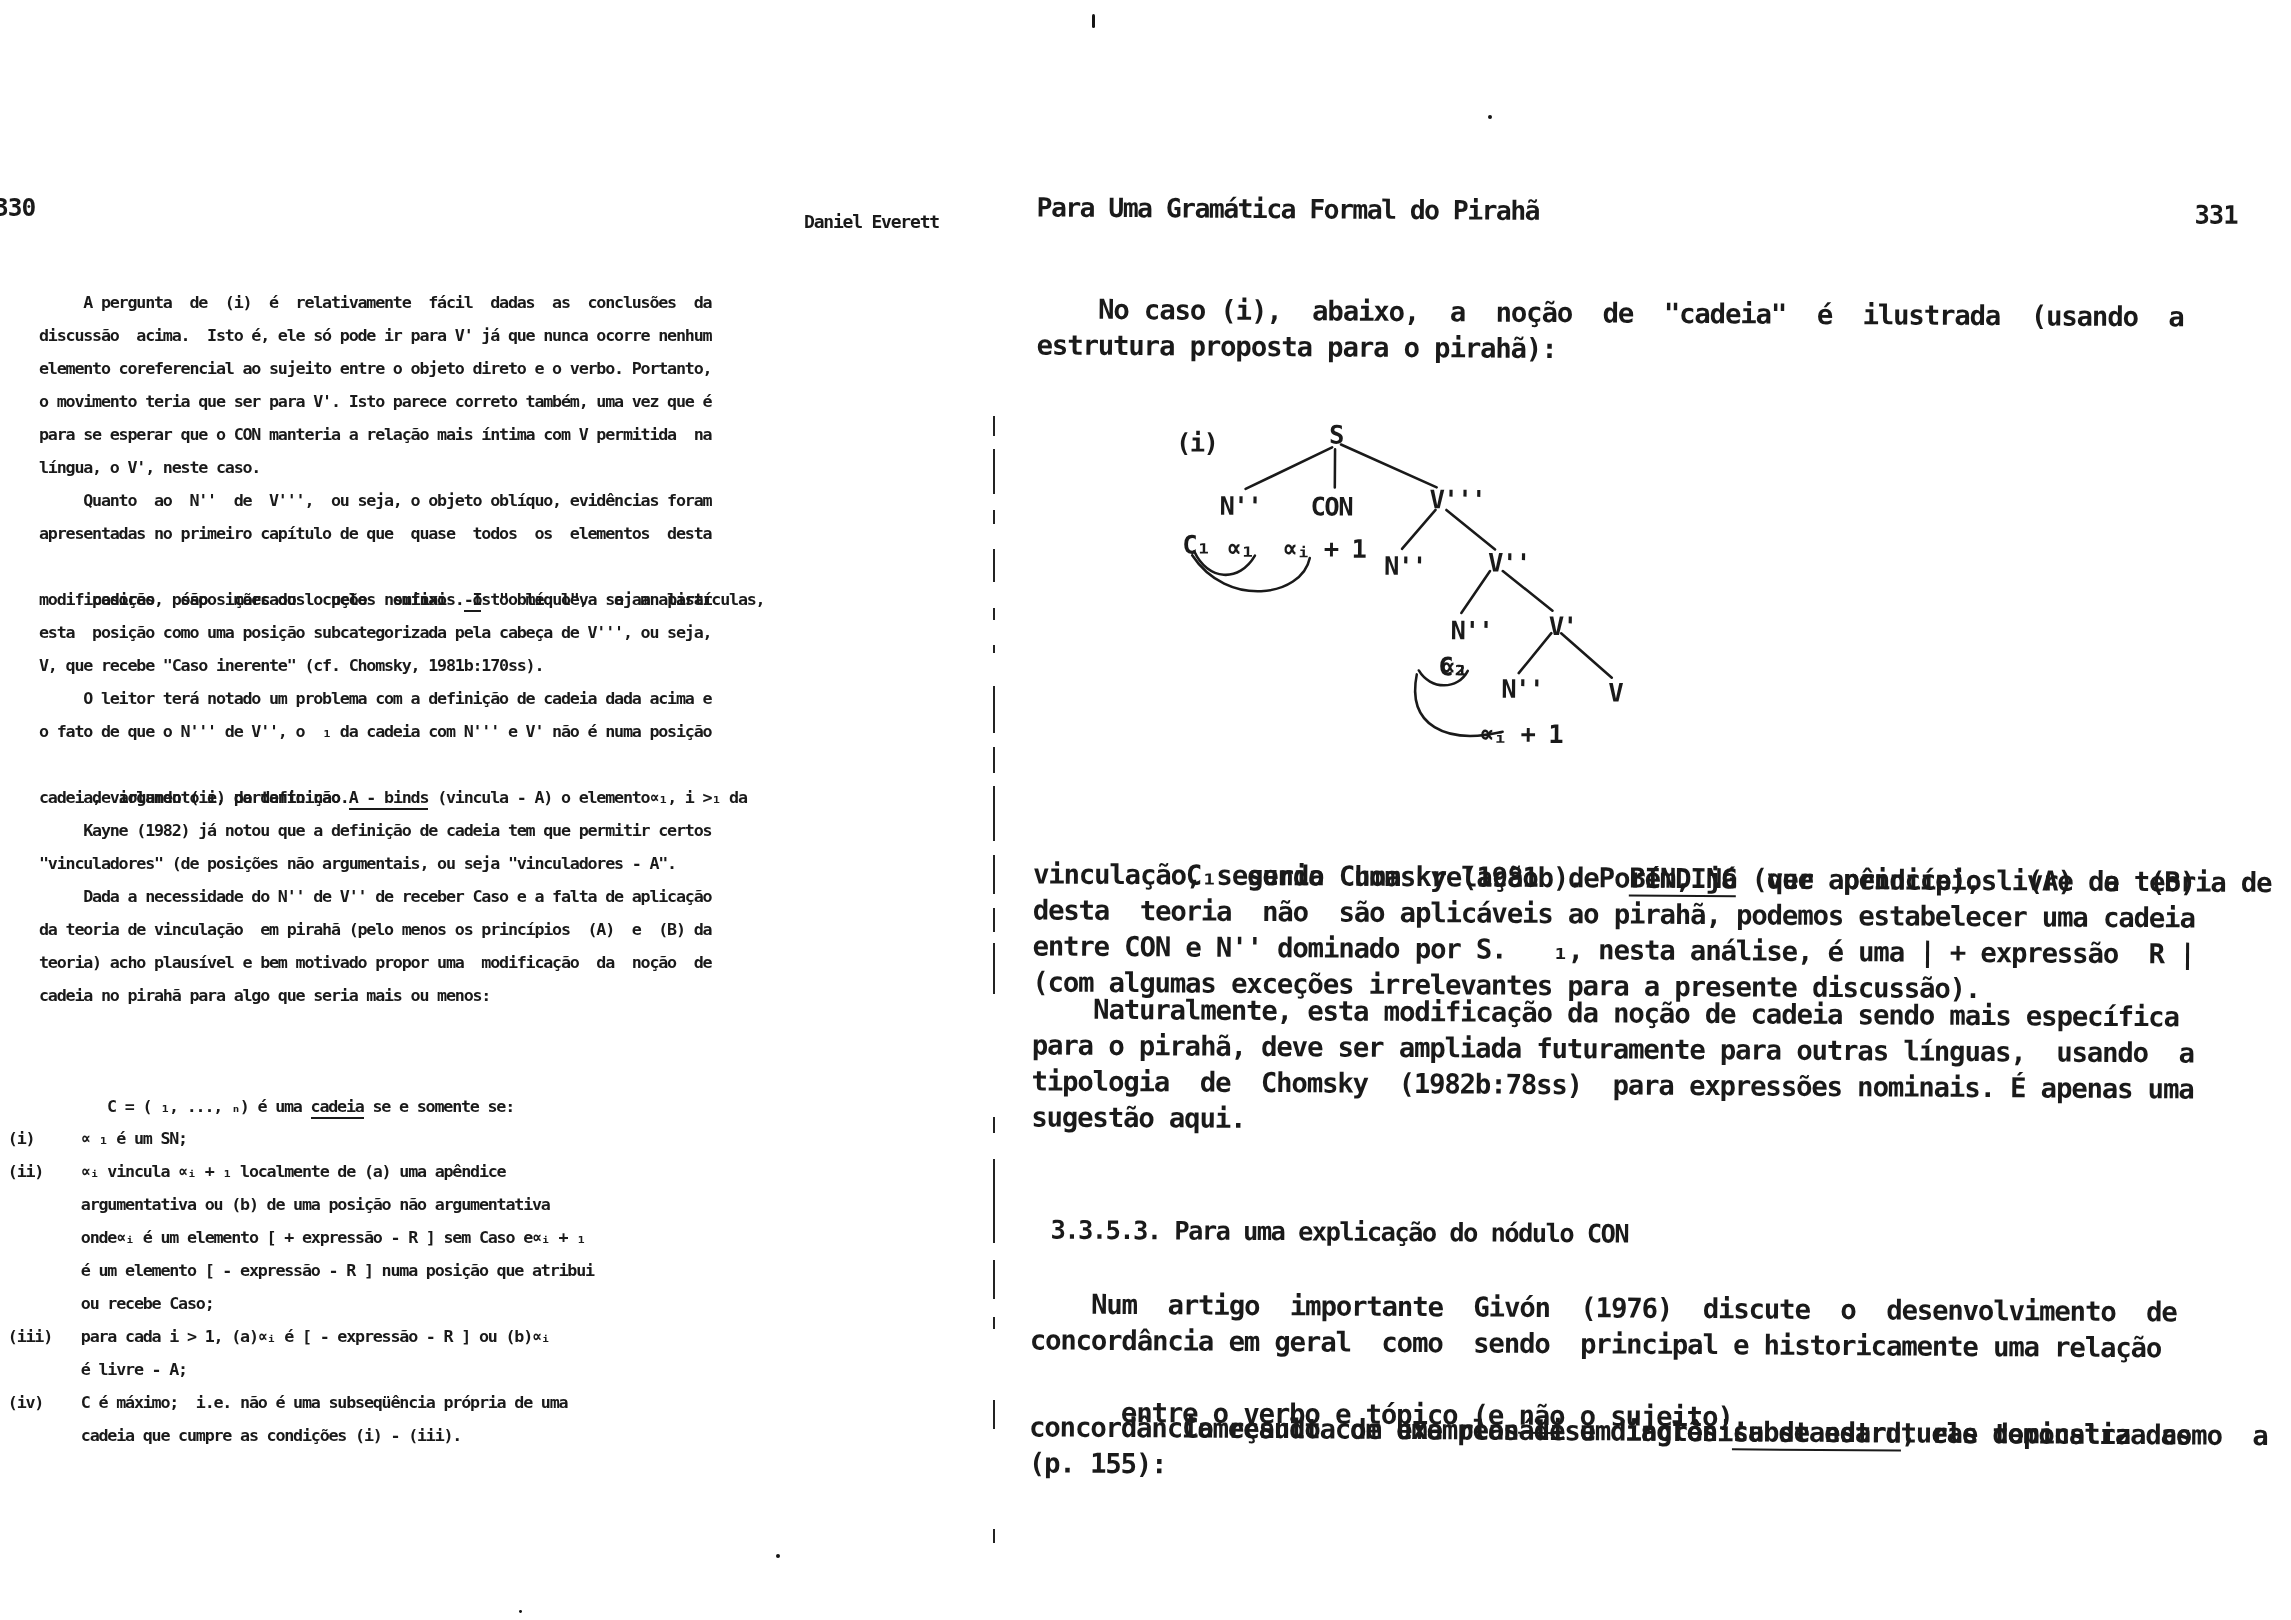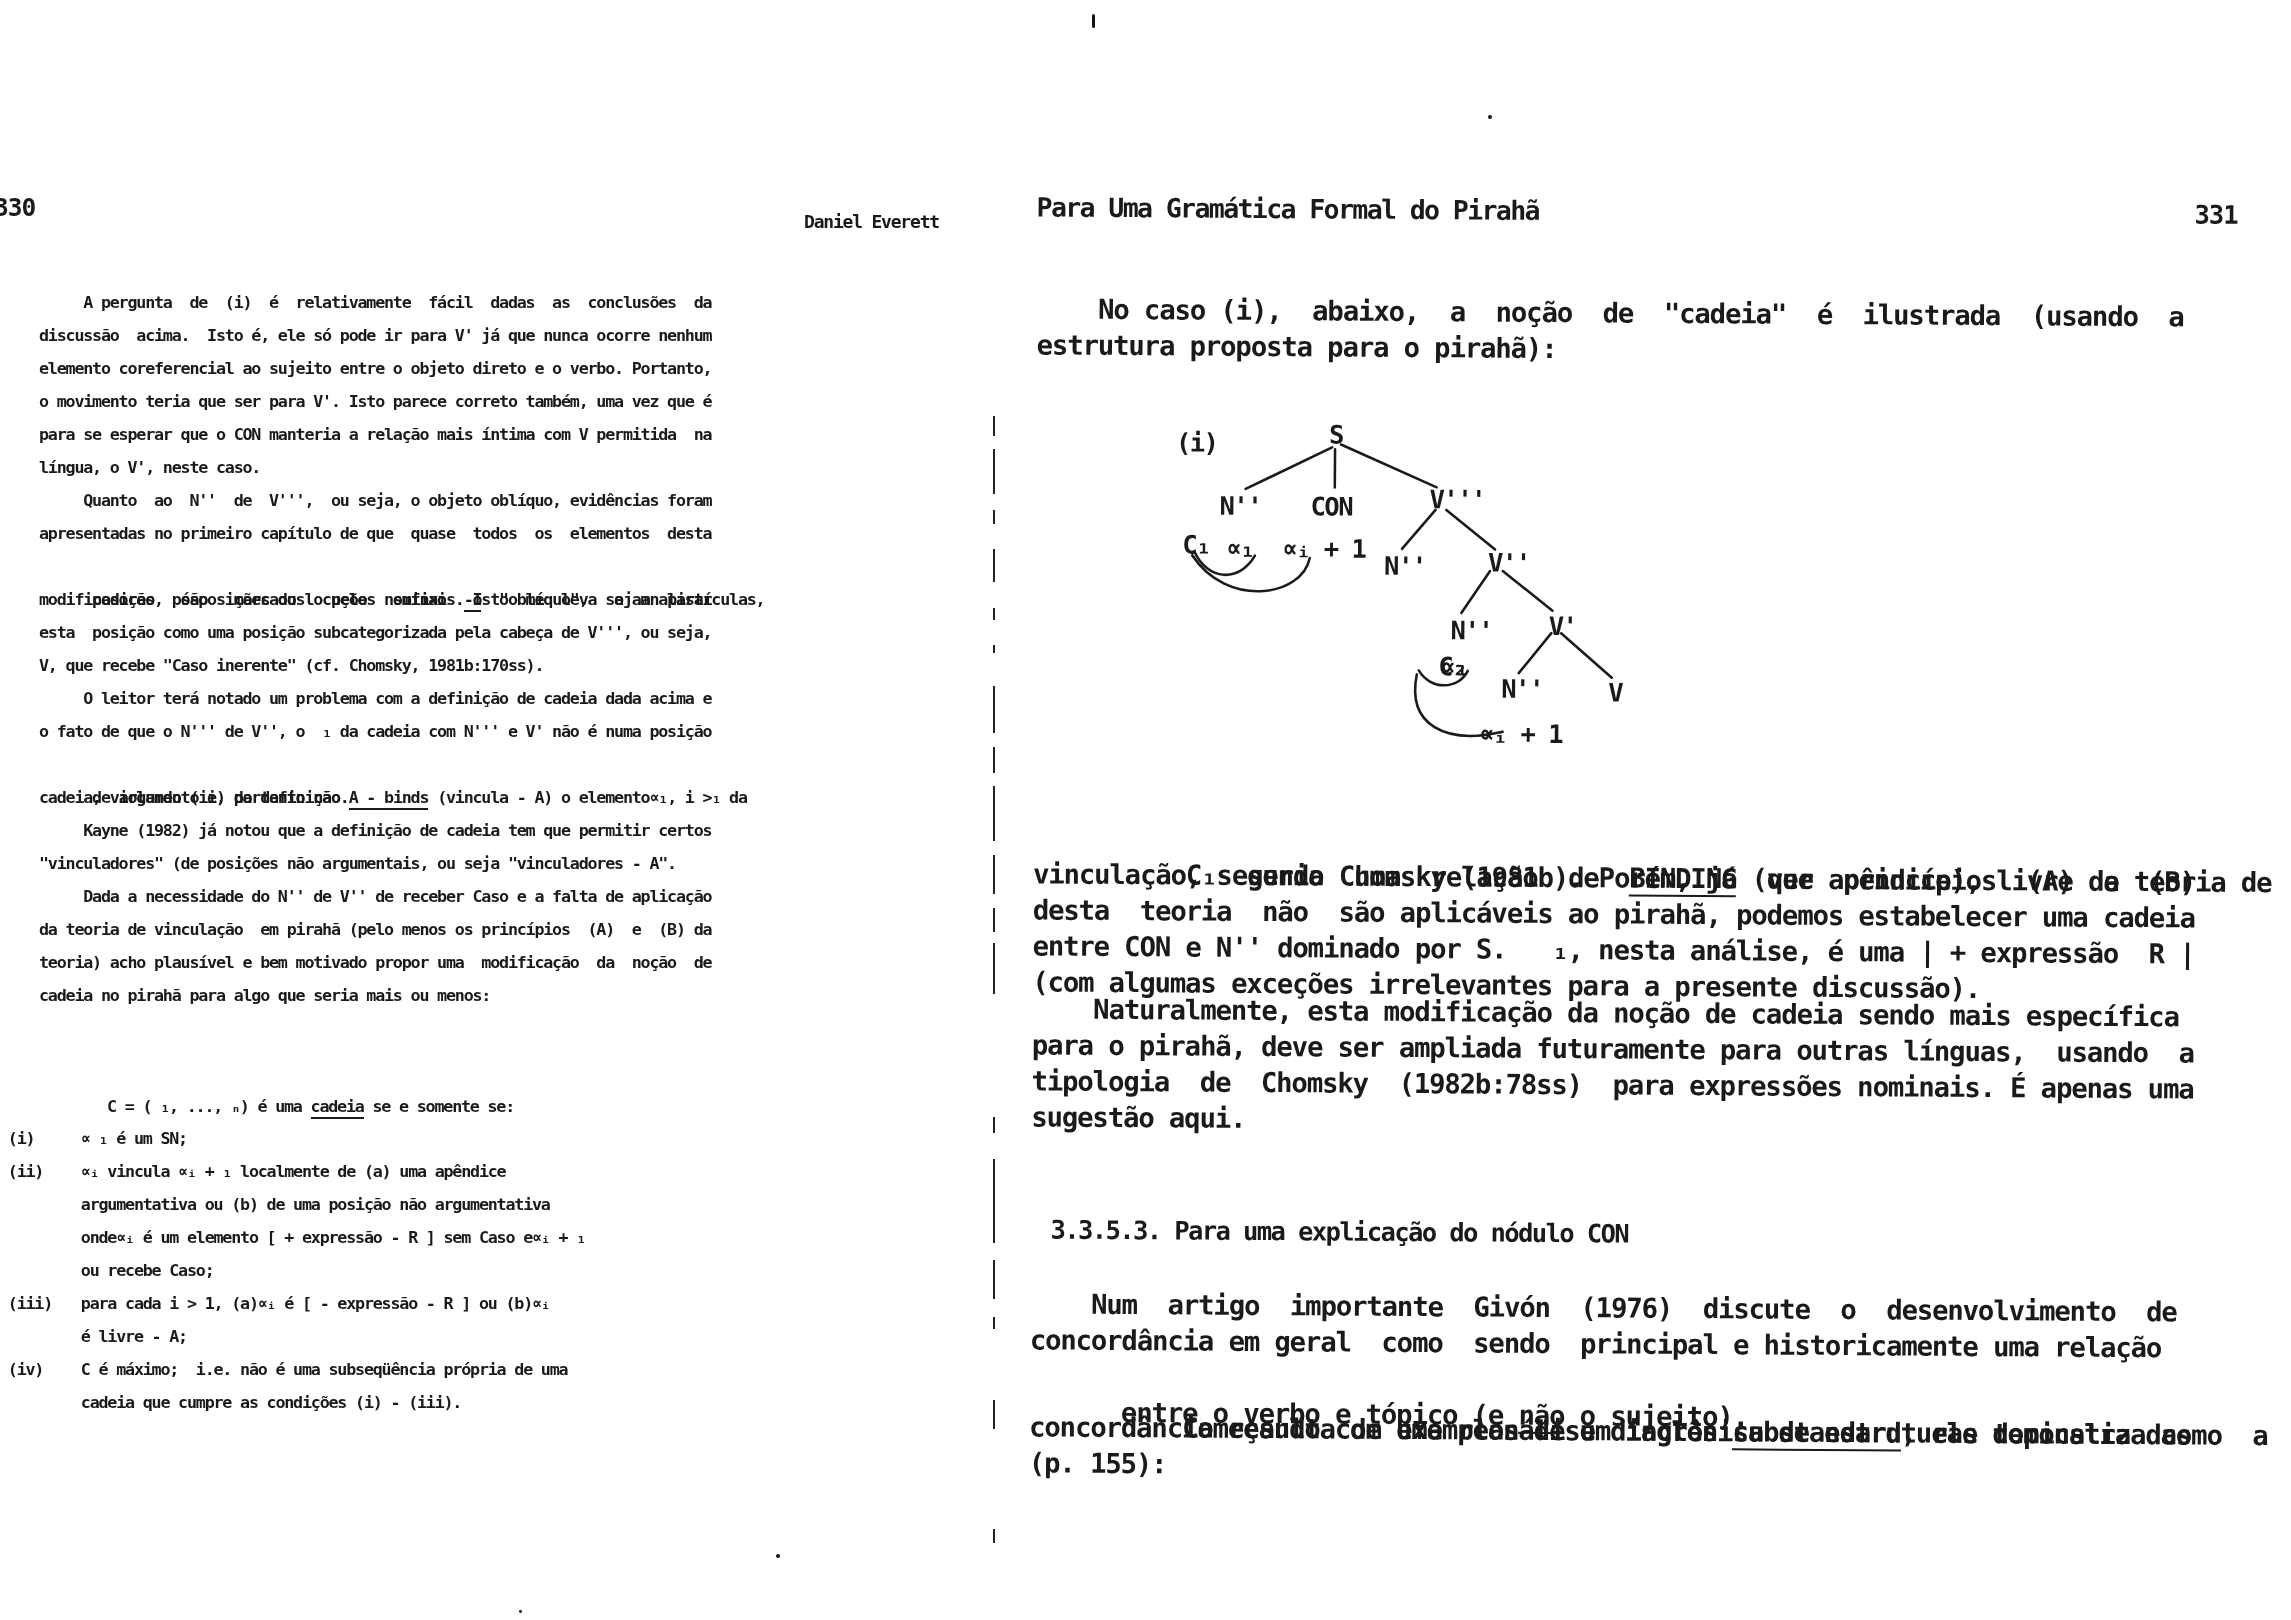--- a/index.html
+++ b/index.html
@@ -83,20 +83,21 @@
       <div class="defs-lines">
         <div class="lp-line">∝ ₁ é um SN;</div>
       </div>
     </div>
     <div class="defs-row">
       <div class="defs-label">(ii)</div>
       <div class="defs-lines">
         <div class="lp-line">∝ᵢ vincula ∝ᵢ + ₁ localmente de (a) uma apêndice</div>
         <div class="lp-line">argumentativa ou (b) de uma posição não argumentativa</div>
         <div class="lp-line">onde∝ᵢ é um elemento [ + expressão - R ] sem Caso e∝ᵢ + ₁</div>
+        <div class="lp-line">é um elemento [ - expressão - R ] numa posição que atribui</div>
         <div class="lp-line">ou recebe Caso;</div>
       </div>
     </div>
     <div class="defs-row">
       <div class="defs-label">(iii)</div>
       <div class="defs-lines">
         <div class="lp-line">para cada i &gt; 1, (a)∝ᵢ é [ - expressão - R ] ou (b)∝ᵢ</div>
         <div class="lp-line">é livre - A;</div>
       </div>
     </div>

